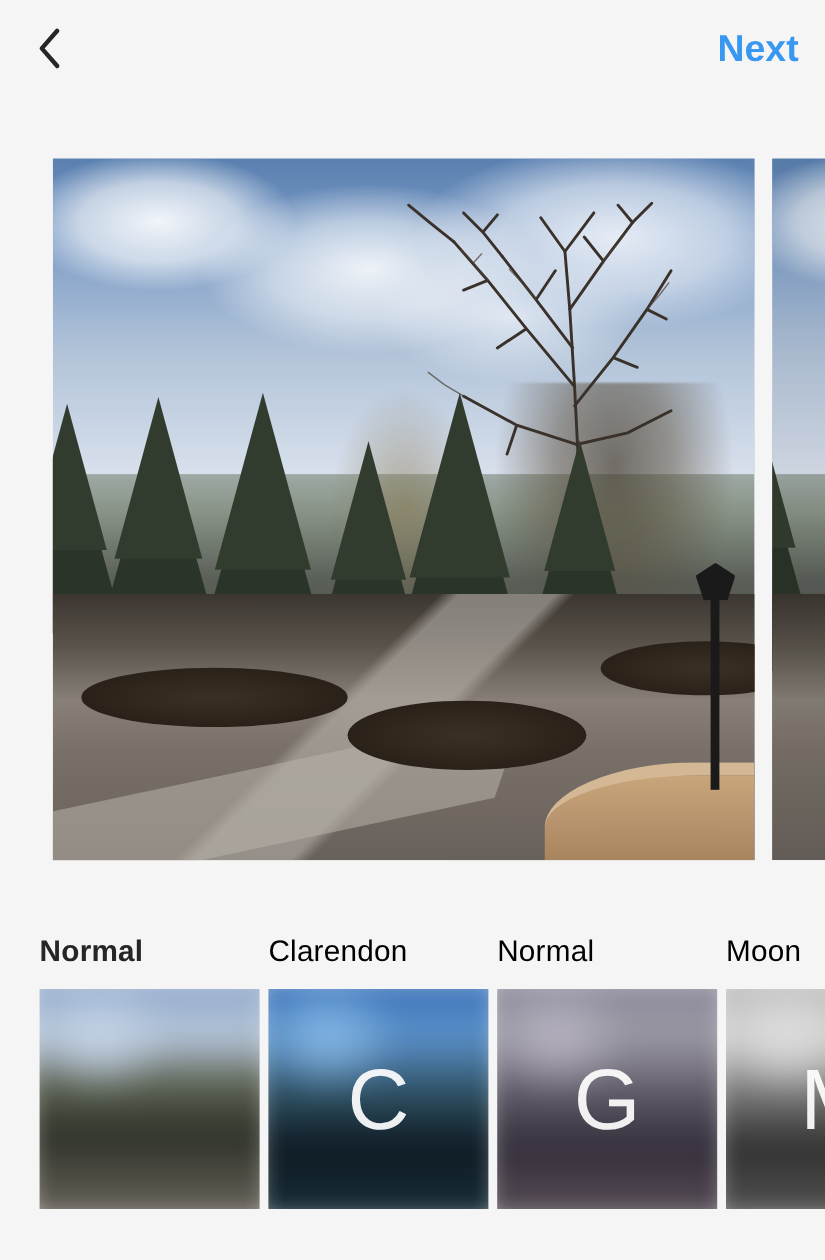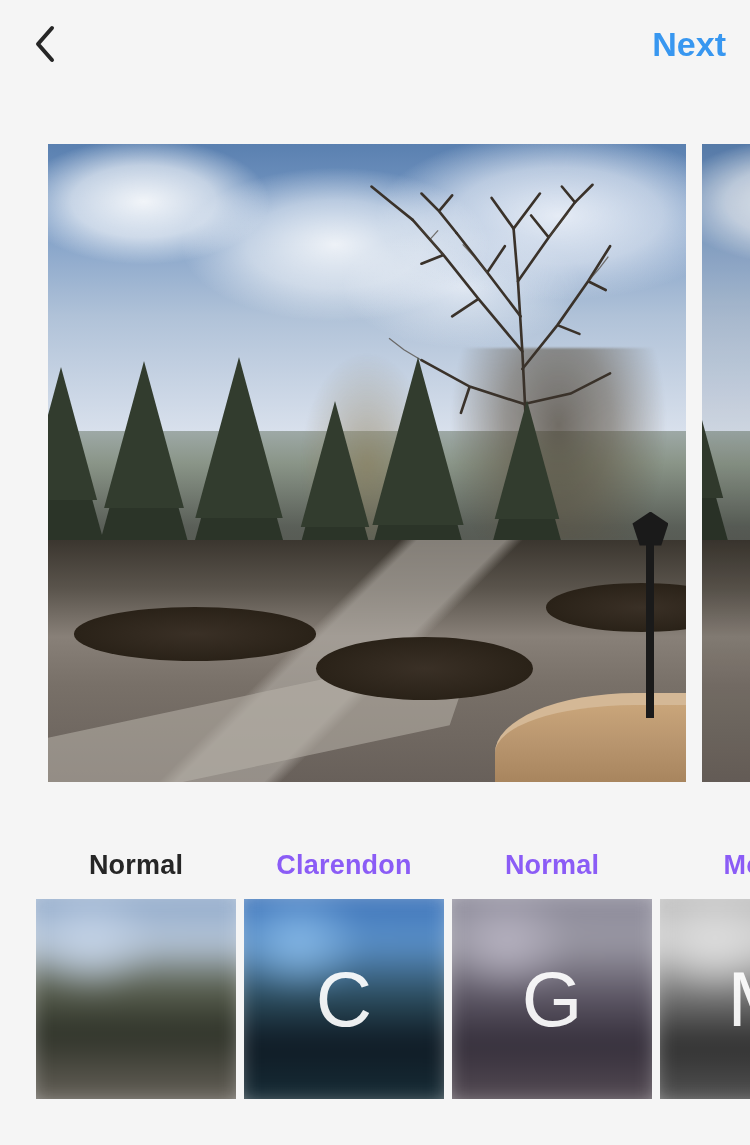--- a/index.html
+++ b/index.html
@@ -182,28 +182,28 @@
       gap: 8px;
       padding-left: 36px;
       overflow: hidden;
     }
 
     .filter-option {
       flex-shrink: 0;
       width: 200px;
       display: flex;
       flex-direction: column;
-      align-items: center;
+      align-items: flex-start;
       cursor: pointer;
     }
 
     .filter-label {
       font-size: 27px;
-      font-weight: 700;
-      color: #8b5cf6;
+      font-weight: 400;
+      color: #000000;
       margin-bottom: 18px;
       letter-spacing: 0.2px;
     }
     .filter-option.selected .filter-label {
       color: #262626;
       font-weight: 600;
     }
 
     .filter-thumb {
       width: 200px;

